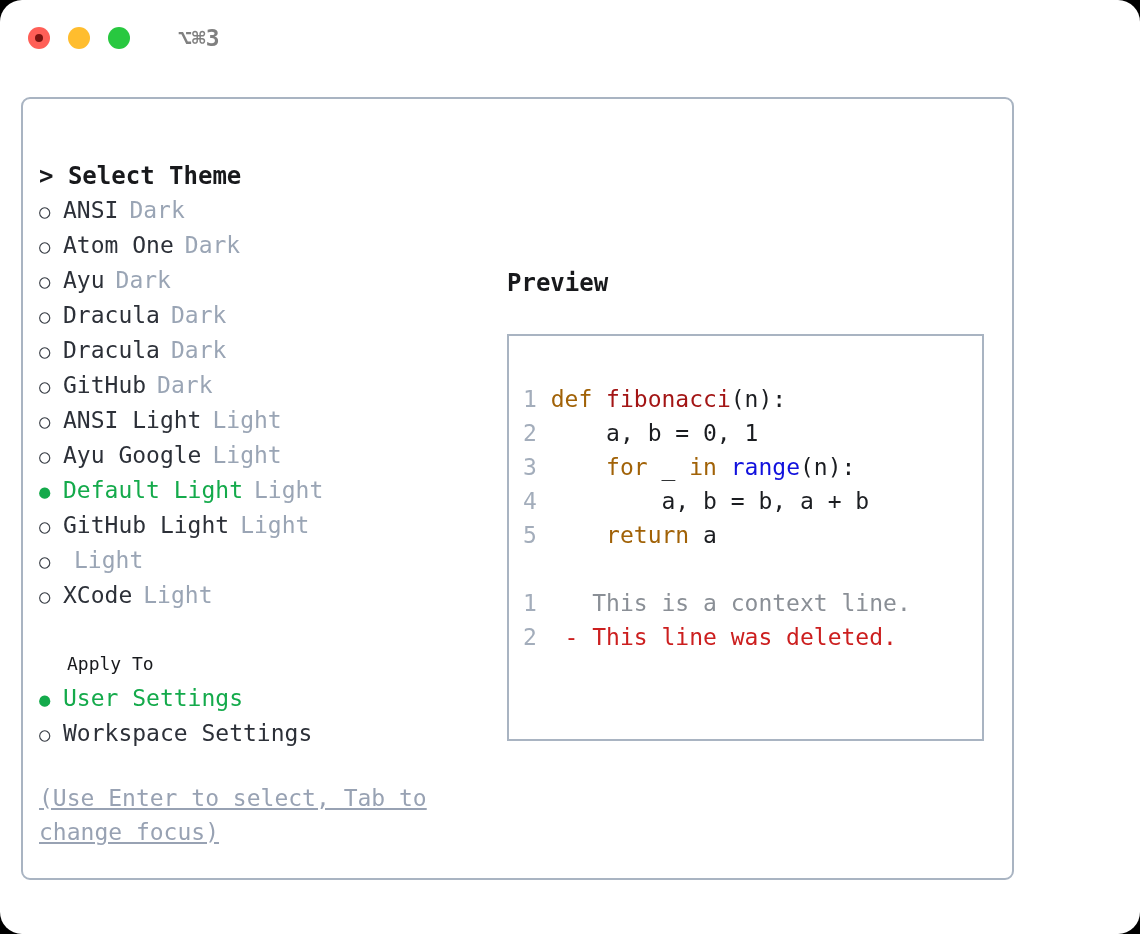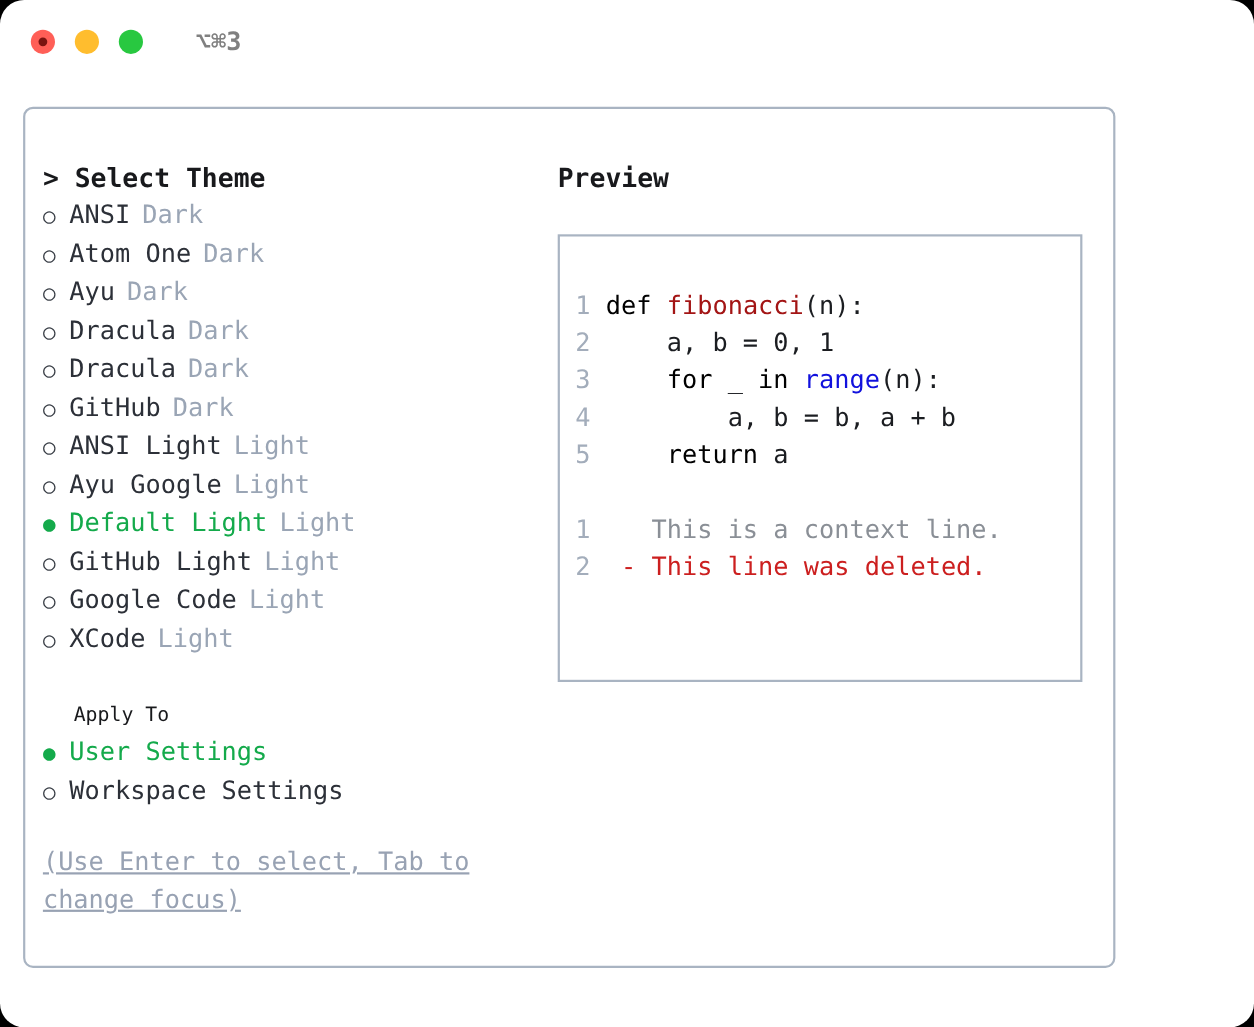--- a/index.html
+++ b/index.html
@@ -55,22 +55,23 @@
     top: 97px;
     width: 993px;
     height: 783px;
     border: 2px solid #a9b4c2;
     border-radius: 9px;
     background: #ffffff;
   }
 
   .panel-inner {
     display: flex;
-    padding: 46px 0 0 0;
+    padding: 30px 0 0 0;
     height: 100%;
+    align-items: center;
   }
 
   
   .left-col {
     width: 470px;
     padding-left: 16px;
   }
 
   .section-head {
     font-size: 24px;
@@ -142,21 +143,21 @@
     padding: 46px 0 0 14px;
   }
 
   .code-line {
     font-size: 23px;
     line-height: 34px;
     white-space: pre;
     color: #1b1d21;
   }
   .lnum { color: #a3adbb; }
-  .kw  { color: #000000; }
+  .kw  { color: #a16207; }
   .fn  { color: #a31515; }
   .bi  { color: #1111dd; }
   .plain { color: #1b1d21; }
 
   .diff-ctx { color: #8a8f96; }
   .diff-del { color: #cc1f1f; }
   .diff-add { color: #00c522; }
 </style>
 </head>
 <body>
@@ -182,21 +183,21 @@
             <div class="opt"><span class="bullet">○</span><span class="opt-label">ANSI</span><span class="opt-tag">Dark</span></div>
             <div class="opt"><span class="bullet">○</span><span class="opt-label">Atom One</span><span class="opt-tag">Dark</span></div>
             <div class="opt"><span class="bullet">○</span><span class="opt-label">Ayu</span><span class="opt-tag">Dark</span></div>
             <div class="opt"><span class="bullet">○</span><span class="opt-label">Dracula</span><span class="opt-tag">Dark</span></div>
             <div class="opt"><span class="bullet">○</span><span class="opt-label">Dracula</span><span class="opt-tag">Dark</span></div>
             <div class="opt"><span class="bullet">○</span><span class="opt-label">GitHub</span><span class="opt-tag">Dark</span></div>
             <div class="opt"><span class="bullet">○</span><span class="opt-label">ANSI Light</span><span class="opt-tag">Light</span></div>
             <div class="opt"><span class="bullet">○</span><span class="opt-label">Ayu Google</span><span class="opt-tag">Light</span></div>
             <div class="opt selected"><span class="bullet">●</span><span class="opt-label">Default Light</span><span class="opt-tag">Light</span></div>
             <div class="opt"><span class="bullet">○</span><span class="opt-label">GitHub Light</span><span class="opt-tag">Light</span></div>
-            <div class="opt"><span class="bullet">○</span><span class="opt-label">Google Code</span><span class="opt-tag">Light</span></div>
+            <div class="opt"><span class="bullet">○</span><span class="opt-tag">Light</span></div>
             <div class="opt"><span class="bullet">○</span><span class="opt-label">XCode</span><span class="opt-tag">Light</span></div>
           </div>
 
         <div class="spacer-line"></div>
 
         <div class="apply-head">Apply To</div>
         <div class="opt-list" id="apply-list">
             <div class="opt selected"><span class="bullet">●</span><span class="opt-label">User Settings</span></div>
             <div class="opt"><span class="bullet">○</span><span class="opt-label">Workspace Settings</span></div>
           </div>

